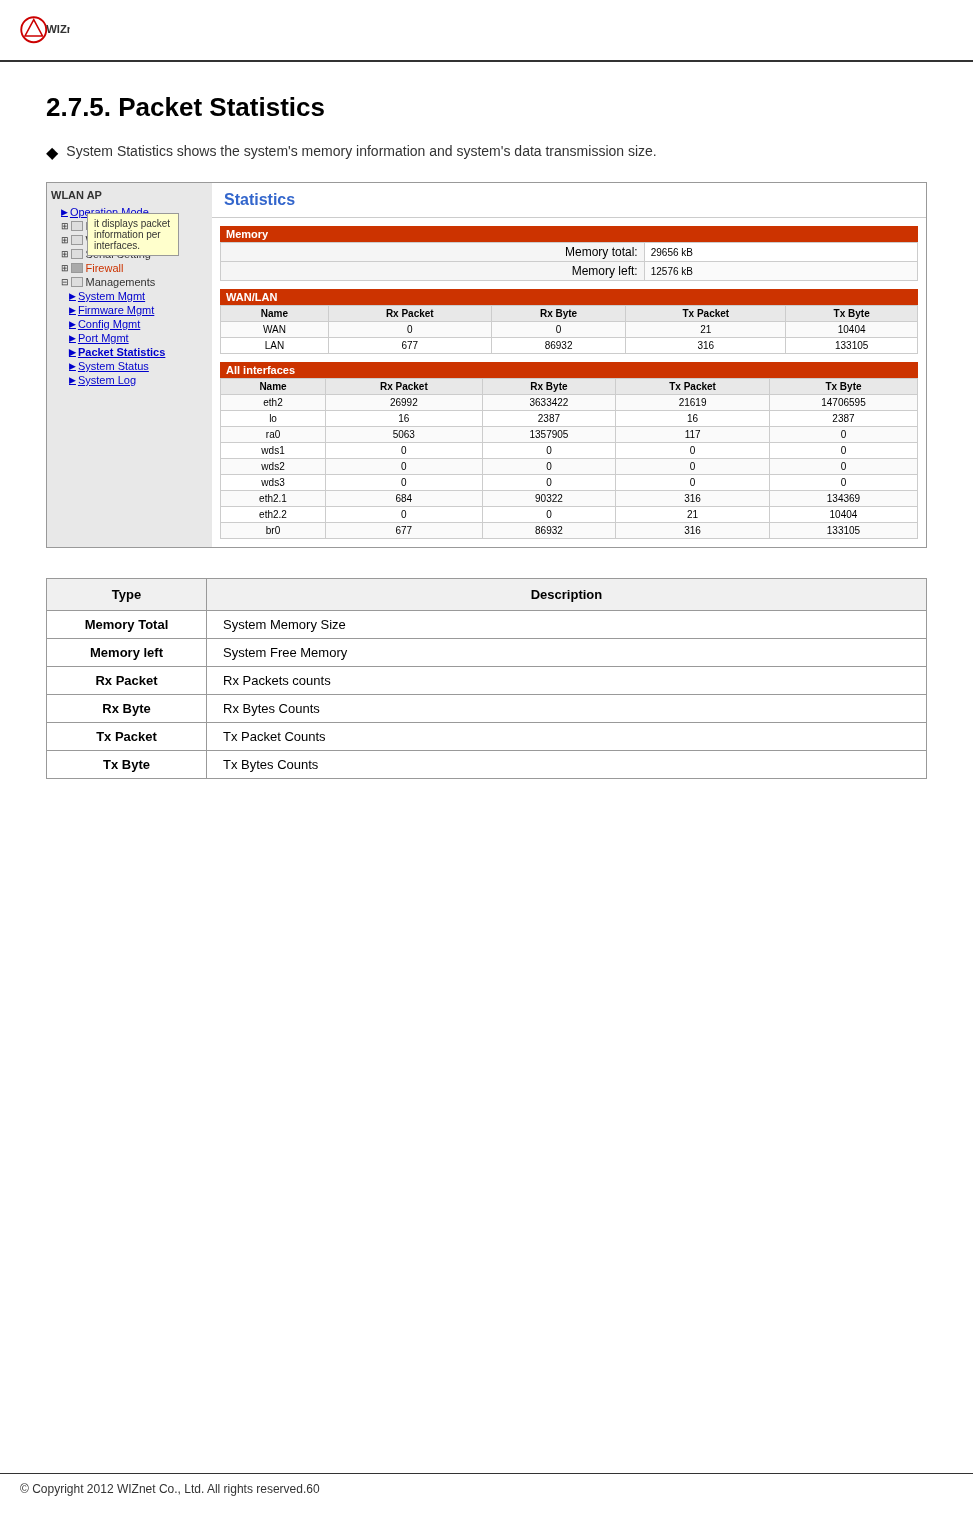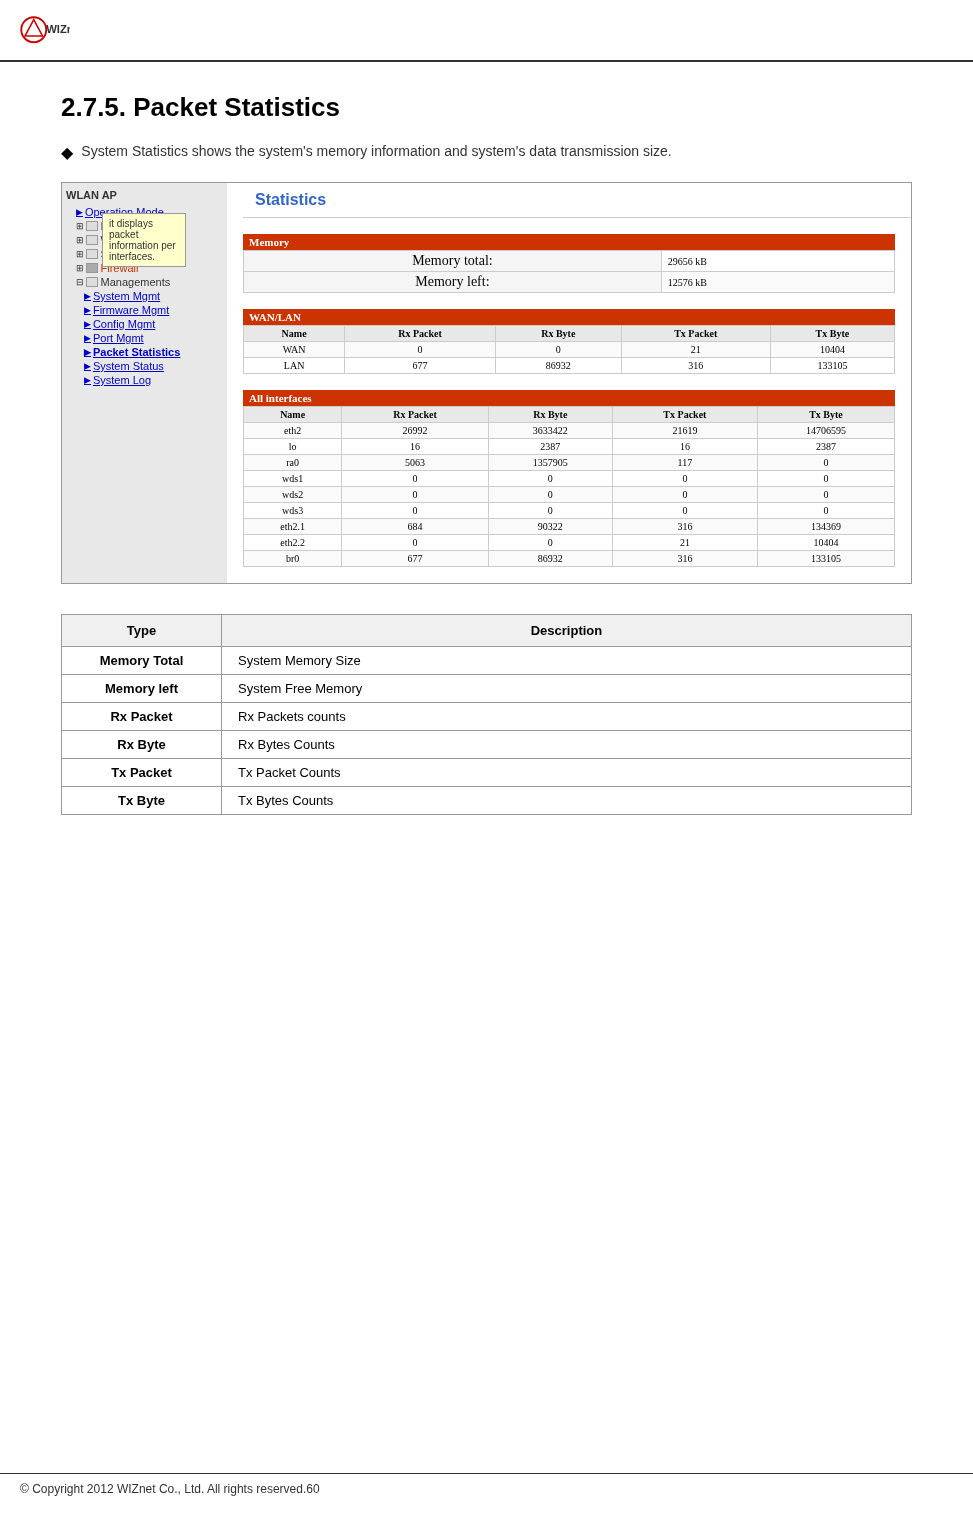--- a/index.html
+++ b/index.html
@@ -23,21 +23,21 @@
       display: flex;
       align-items: center;
     }
     .logo-icon {
       width: 50px;
       height: 40px;
     }
 
     
     .main-content {
-      padding: 30px 61px;
+      padding: 30px 46px;
     }
 
     .page-title {
       font-size: 26px;
       font-weight: bold;
       margin-bottom: 20px;
       color: #000;
     }
 
     .description {
@@ -116,43 +116,41 @@
     .tooltip-box {
       background: #ffffcc;
       border: 1px solid #999;
       padding: 4px 6px;
       font-size: 10px;
       color: #333;
       position: absolute;
       left: 40px;
       top: 30px;
       z-index: 10;
-      width: 84px;
+      width: 92px;
     }
 
     
     .stats-panel {
       flex: 1;
       background: #fff;
       padding: 0;
     }
     .stats-title {
       background: #fff;
       color: #3366cc;
       font-size: 16px;
       font-weight: bold;
       padding: 8px 12px;
       border-bottom: 1px solid #ccc;
-      margin-left: 16px;
     }
 
     
     .stats-section {
-      margin: 16px;
-      font-family: Liberation Serif, serif;
+      margin: 8px;
     }
     .stats-section-header {
       background: #cc3300;
       color: #fff;
       font-weight: bold;
       font-size: 11px;
       padding: 2px 6px;
     }
     .stats-table {
       width: 100%;
@@ -163,23 +161,23 @@
       border: 1px solid #ccc;
       padding: 2px 6px;
       text-align: center;
     }
     .stats-table th {
       background: #e8e8e8;
       font-weight: bold;
       font-size: 10px;
     }
     .stats-table .label-col {
-      text-align: center;
+      text-align: right;
       background: #f5f5f5;
-      font-size: 14px;
+      font-size: 12px;
     }
     .stats-table .value-col {
       text-align: left;
     }
     .stats-table tr:nth-child(even) {
       background: #fafafa;
     }
 
     
     .desc-table {

